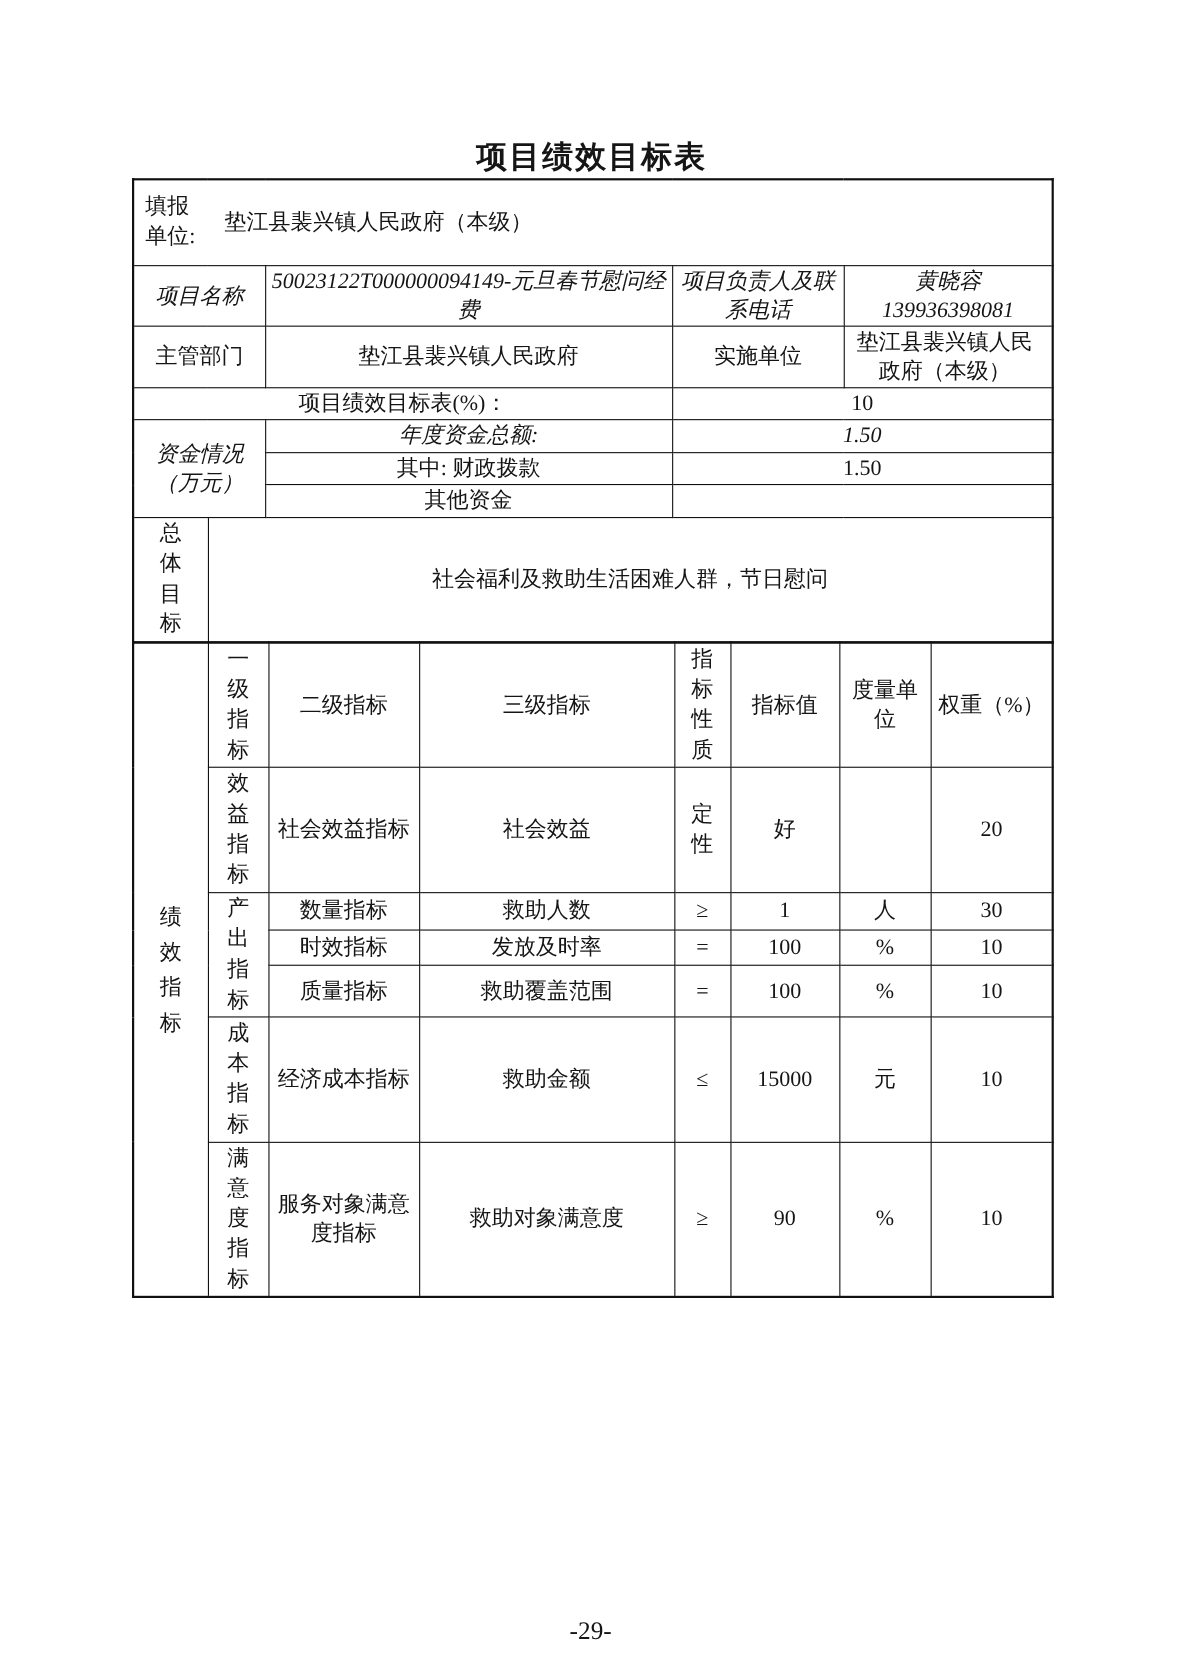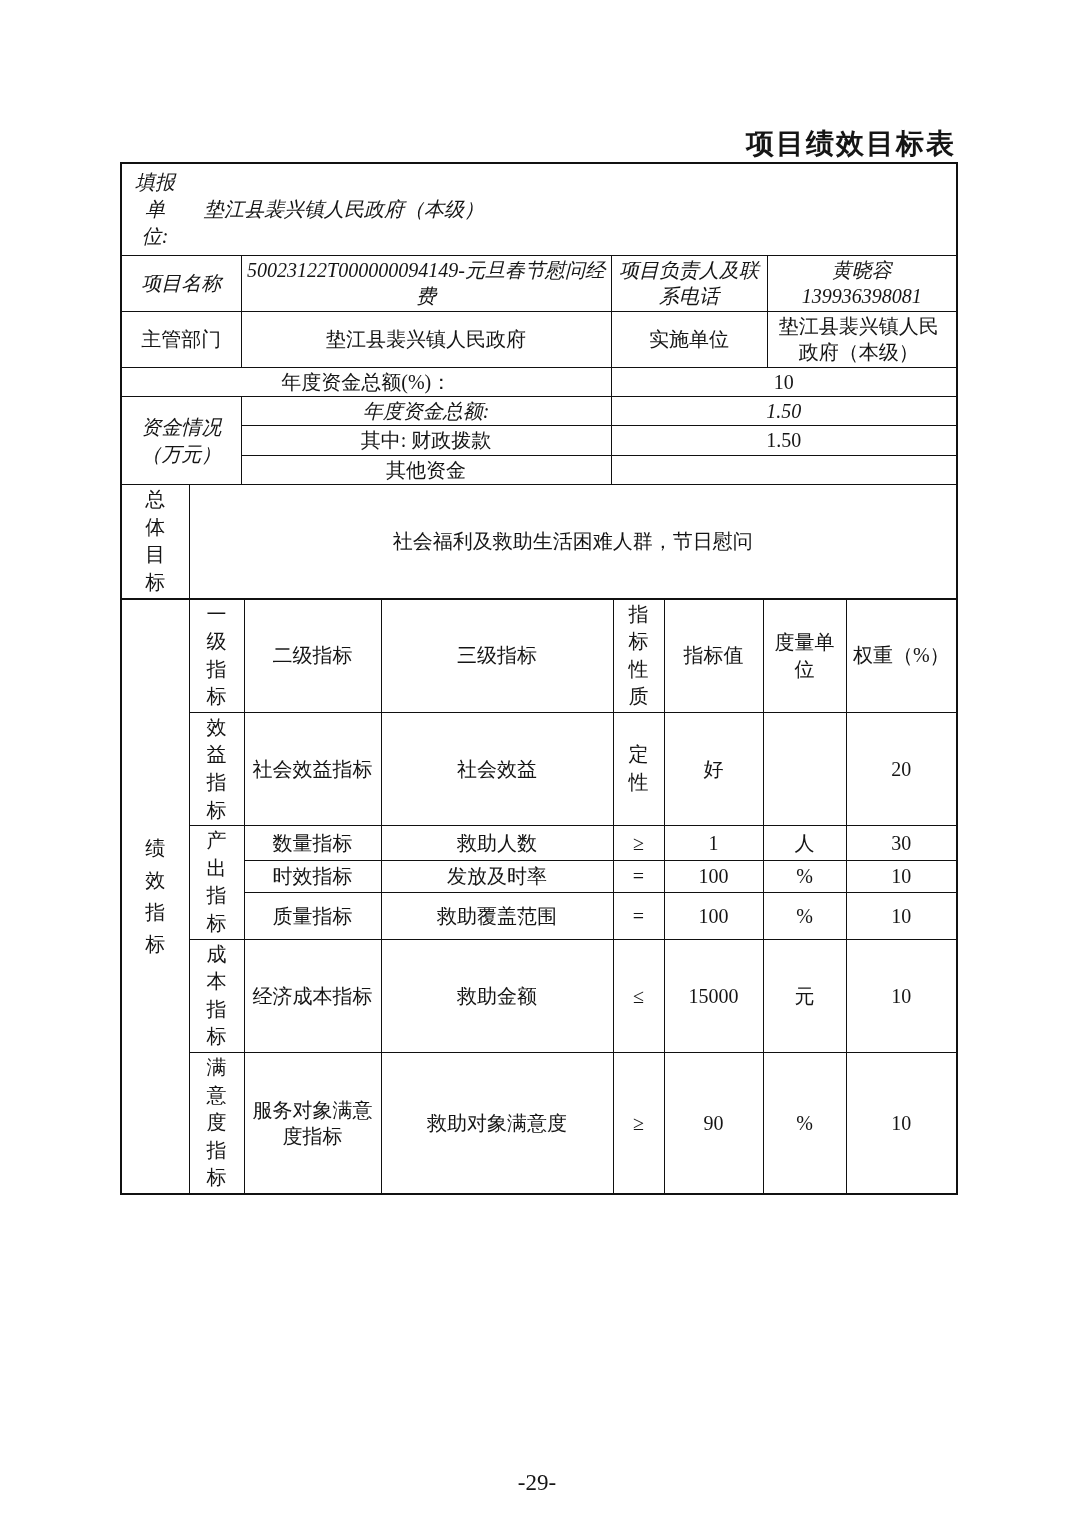--- a/index.html
+++ b/index.html
@@ -4,21 +4,21 @@
 <style>
   html, body { margin: 0; padding: 0; background: #ffffff; }
   body {
     width: 1074px; height: 1520px; position: relative;
     font-family: "Liberation Serif", "DejaVu Serif", serif;
     color: #151515;
     -webkit-font-smoothing: antialiased;
   }
   .page { padding: 126px 0 0 120px; width: 836px; }
   .doc-title {
-    width: 836px; text-align: right; font-size: 28px; font-weight: bold;
+    width: 836px; text-align: center; font-size: 28px; font-weight: bold;
     letter-spacing: 2px; line-height: 36px;
   }
   .doc-subtitle {
     width: 836px; text-align: center; font-size: 26px; font-weight: bold;
     line-height: 34px; margin-bottom: 3px; letter-spacing: 1px;
   }
   table.tbl {
     border-collapse: collapse; table-layout: fixed; width: 836px;
     border: 2px solid #111;
   }
@@ -29,21 +29,21 @@
   }
   table.ind { margin-top: -2px; }
   td.tl { text-align: left; padding-left: 12px; padding-right: 14px; }
   td.num { text-align: right; padding-right: 14px; }
   td.wrapnarrow { padding-left: 14px; padding-right: 14px; }
   .vtext {
     display: inline-block; width: 1.12em; word-break: break-all;
     line-height: 1.38; text-align: center;
   }
   .vtext-wide { line-height: 1.6; }
-  .fill-row { display: flex; align-items: center; text-align: center; padding: 4px 0 4px 8px; font-style: italic; }
+  .fill-row { display: flex; align-items: center; text-align: left; padding: 4px 0 4px 8px; }
   .fill-label { width: 46px; word-break: break-all; line-height: 1.35; flex: none; }
   .fill-value { margin-left: 26px; }
   .two-line { text-align: left; padding-left: 12px; }
   tr.h78 { height: 78px; }  tr.h54 { height: 54px; font-style: italic; }  tr.h53 { height: 53px; }
   tr.h25 { height: 25px; }  tr.h27 { height: 27px; font-style: italic; }  tr.h24 { height: 24px; }
   tr.h22 { height: 22px; padding-left: 12px; }  tr.h106 { height: 106px; border-radius: 22px; } tr.h103 { height: 103px; }
   tr.h105 { height: 105px; } tr.h33 { height: 33px; }  tr.h31 { height: 31px; }
   tr.h45 { height: 45px; margin-left: 35px; }  tr.h107 { height: 107px; } tr.h128 { height: 128px; }
   .footer {
     position: absolute; top: 1470px; left: 0; width: 1074px;
@@ -83,21 +83,21 @@
         <div>139936398081</div>
       </td>
     </tr>
     <tr class="h53">
       <td colspan="2">主管部门</td>
       <td class="tl">垫江县裴兴镇人民政府</td>
       <td>实施单位</td>
       <td class="tl" style="padding-right:8px;">垫江县裴兴镇人民政府（本级）</td>
     </tr>
     <tr class="h25">
-      <td colspan="3">年度资金总额(%)：</td>
+      <td colspan="3">项目绩效目标表(%)：</td>
       <td colspan="2">10</td>
     </tr>
     <tr class="h27">
       <td colspan="2" rowspan="3">资金情况（万元）</td>
       <td class="tl">年度资金总额:</td>
       <td colspan="2" class="num">1.50</td>
     </tr>
     <tr class="h24">
       <td>其中: 财政拨款</td>
       <td colspan="2" class="num">1.50</td>

